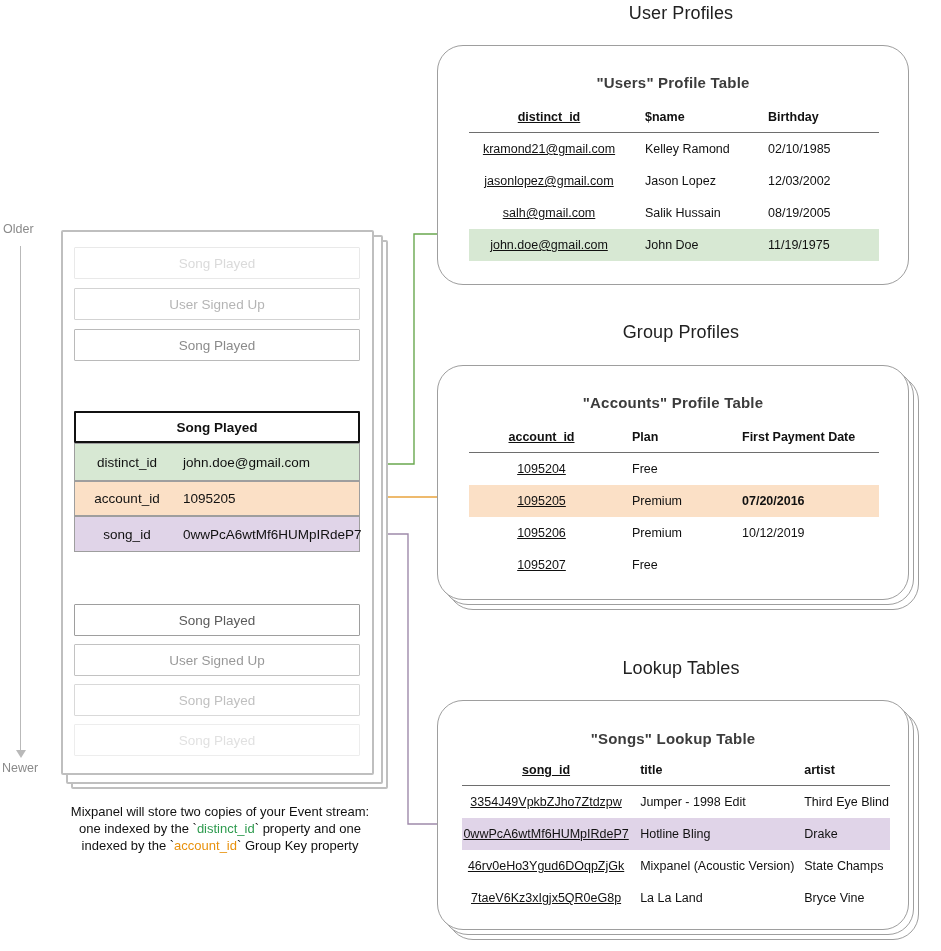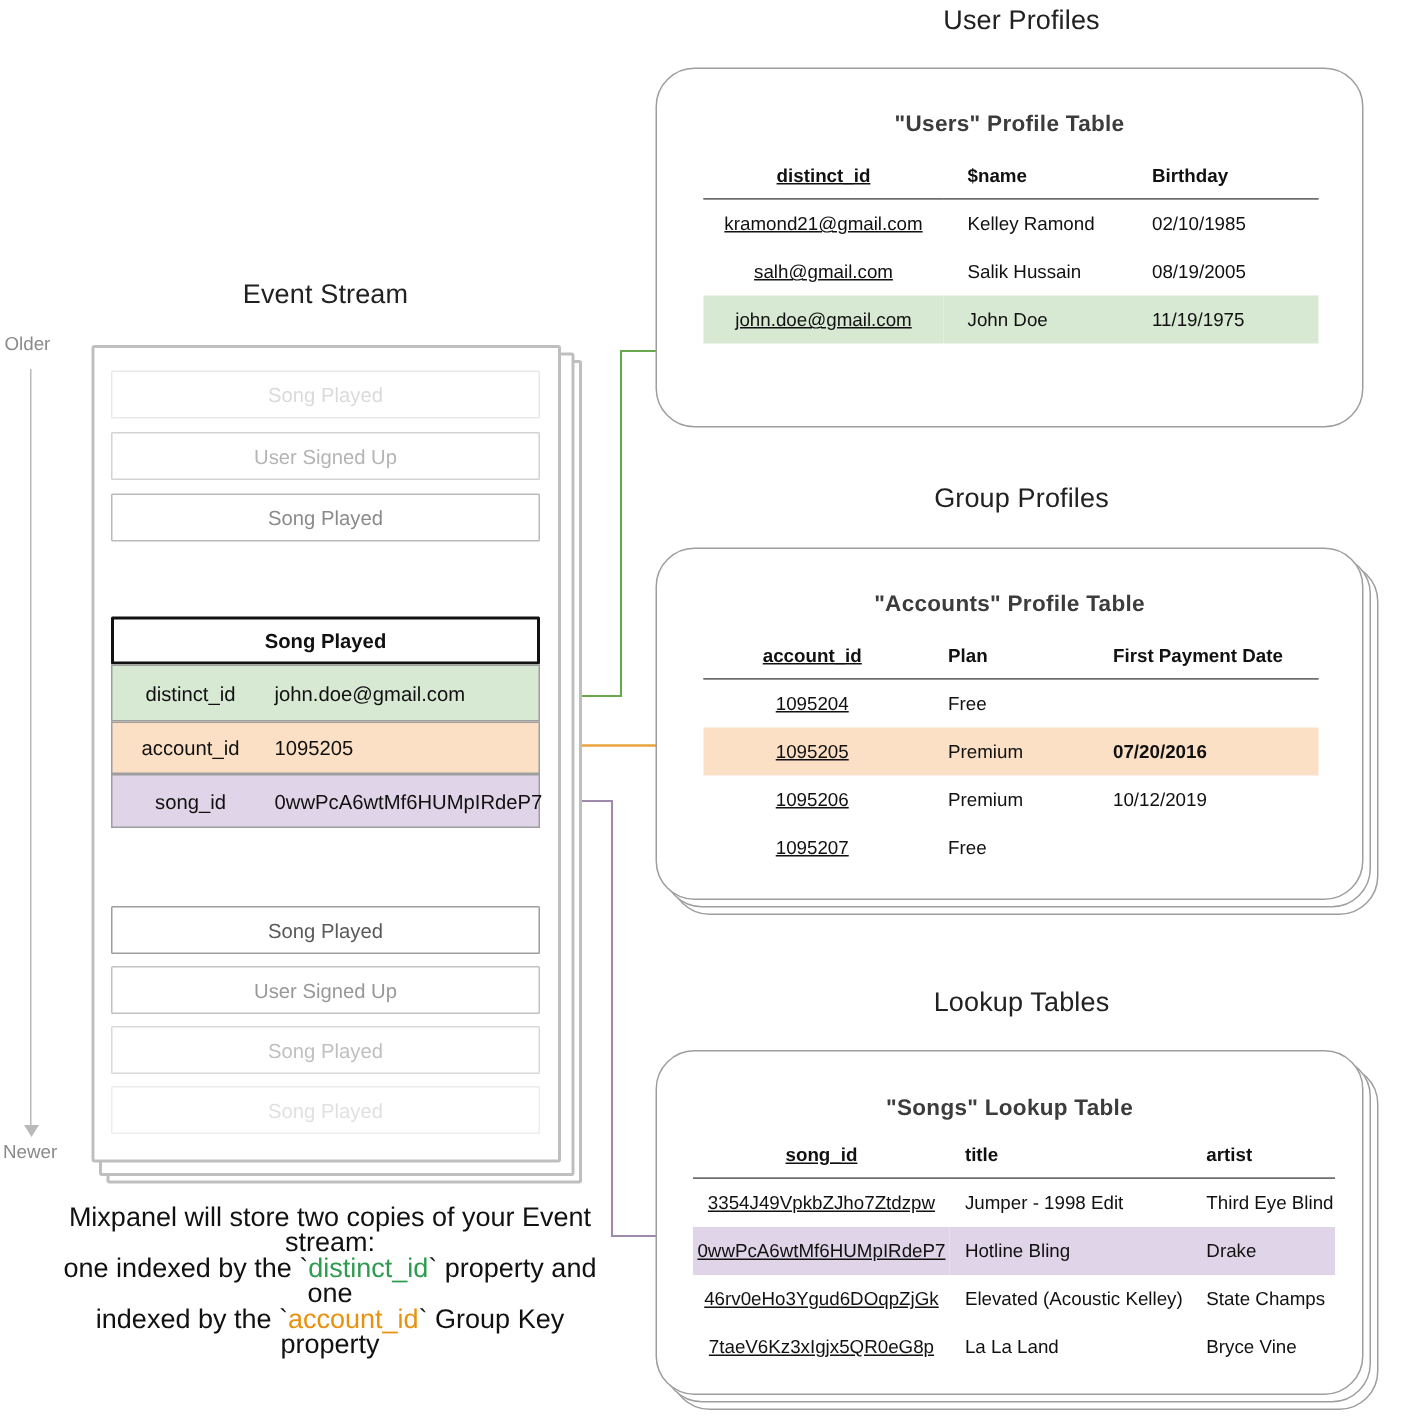--- a/index.html
+++ b/index.html
@@ -104,21 +104,21 @@
   }
   .prop-green { background: #d7e8d3; }
   .prop-orange { background: #fbe0c6; }
   .prop-purple { background: #e0d4e8; }
   .prop-plain  { background: #ffffff; }
 
   
   .caption {
     position: absolute;
     text-align: center;
-    font-size: 18px;
+    font-size: 13px;
     line-height: 17px;
     color: #111111;
   }
   .tok-green { color: #2e9b4f; }
   .tok-orange { color: #e8910c; }
 
   
   .card-stack { position: absolute; }
   .card-layer {
     position: absolute;
@@ -204,21 +204,20 @@
       </marker>
     </defs>
 
     <path d="M362,464 L414,464 L414,234 L462,234" fill="none" stroke="#6aa84f" stroke-width="1.4" marker-end="url(#ah-green)"></path>
 
     <path d="M362,497 L462,497" fill="none" stroke="#e8a33d" stroke-width="1.6" marker-end="url(#ah-orange)"></path>
 
     <path d="M362,534 L408,534 L408,824 L462,824" fill="none" stroke="#9f8aab" stroke-width="1.4" marker-end="url(#ah-purple)"></path>
   </svg>
 
-  <div class="section-title" style="left:117px; top:186px; width:200px;">Event Stream</div>
 
   <div class="axis-label" style="left:3px; top:222px;">Older</div>
   <div class="axis-line" style="left:20px; top:246px; height:506px;"></div>
   <div class="axis-arrow" style="left:16px; top:750px;"></div>
   <div class="axis-label" style="left:2px; top:761px;">Newer</div>
 
   <div class="stream-shadow" style="left:71px; top:240px; width:313px; height:545px;"></div>
   <div class="stream-shadow" style="left:66px; top:235px; width:313px; height:545px;"></div>
   <div class="stream-card" style="left:61px; top:230px; width:313px; height:545px;"></div>
 
@@ -286,20 +285,25 @@
             <th style="padding-left:8px;">Birthday</th>
           </tr>
         </thead>
         <tbody>
           <tr>
             <td class="c0">kramond21@gmail.com</td>
             <td style="padding-left:16px;">Kelley Ramond</td>
             <td style="padding-left:8px;">02/10/1985</td>
           </tr>
           <tr>
+            <td class="c0">jasonlopez@gmail.com</td>
+            <td style="padding-left:16px;">Jason Lopez</td>
+            <td style="padding-left:8px;">12/03/2002</td>
+          </tr>
+          <tr>
             <td class="c0">salh@gmail.com</td>
             <td style="padding-left:16px;">Salik Hussain</td>
             <td style="padding-left:8px;">08/19/2005</td>
           </tr>
           <tr class="hl-green">
             <td class="c0">john.doe@gmail.com</td>
             <td style="padding-left:16px;">John Doe</td>
             <td style="padding-left:8px;">11/19/1975</td>
           </tr>
         </tbody>
@@ -371,21 +375,21 @@
             <td style="padding-left:10px;">Jumper - 1998 Edit</td>
             <td style="padding-left:8px;">Third Eye Blind</td>
           </tr>
           <tr class="hl-purple">
             <td class="c0">0wwPcA6wtMf6HUMpIRdeP7</td>
             <td style="padding-left:10px;">Hotline Bling</td>
             <td style="padding-left:8px;">Drake</td>
           </tr>
           <tr>
             <td class="c0">46rv0eHo3Ygud6DOqpZjGk</td>
-            <td style="padding-left:10px;">Elevated (Acoustic Kelley)</td>
+            <td style="padding-left:10px;">Mixpanel (Acoustic Version)</td>
             <td style="padding-left:8px;">State Champs</td>
           </tr>
           <tr>
             <td class="c0">7taeV6Kz3xIgjx5QR0eG8p</td>
             <td style="padding-left:10px;">La La Land</td>
             <td style="padding-left:8px;">Bryce Vine</td>
           </tr>
         </tbody>
       </table>
     </div>

